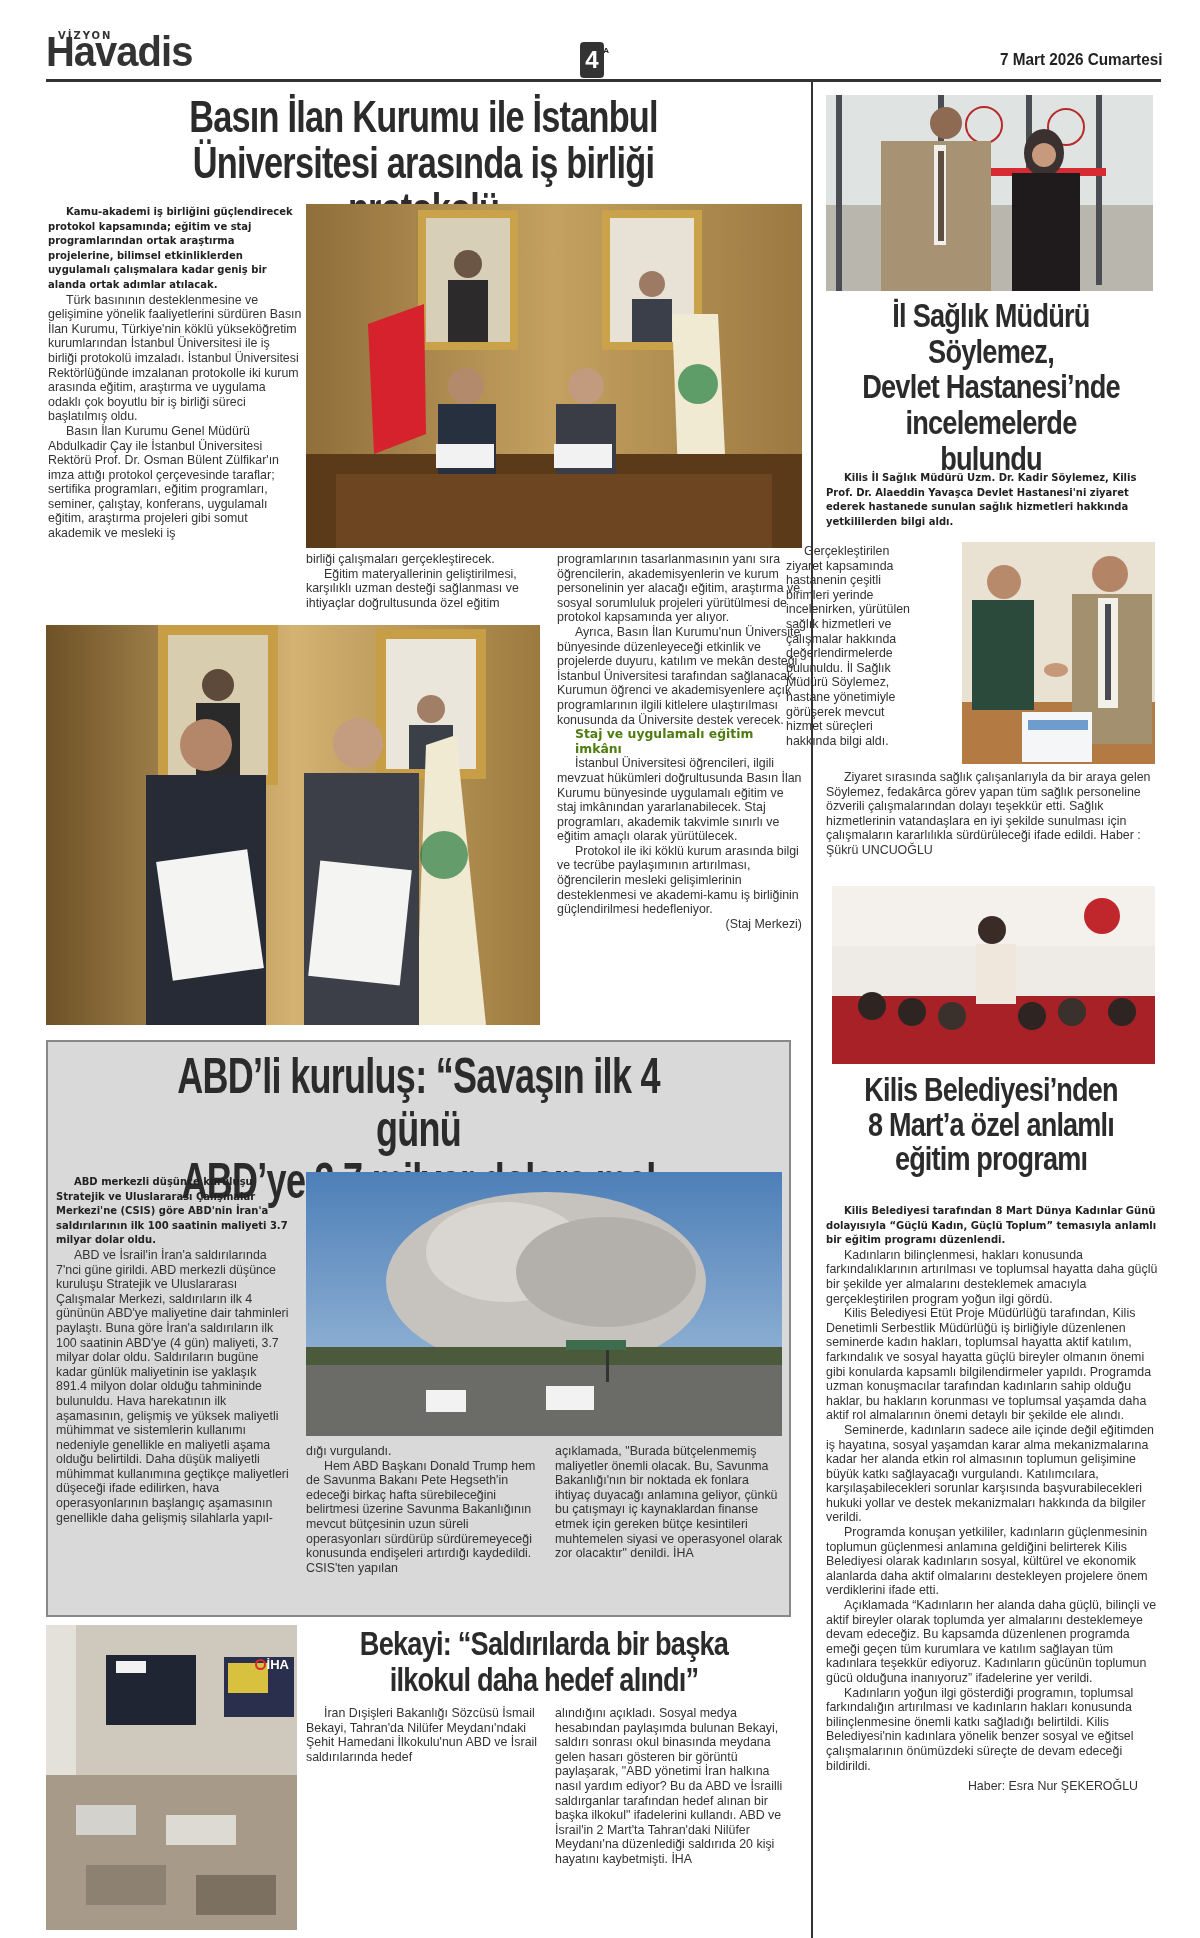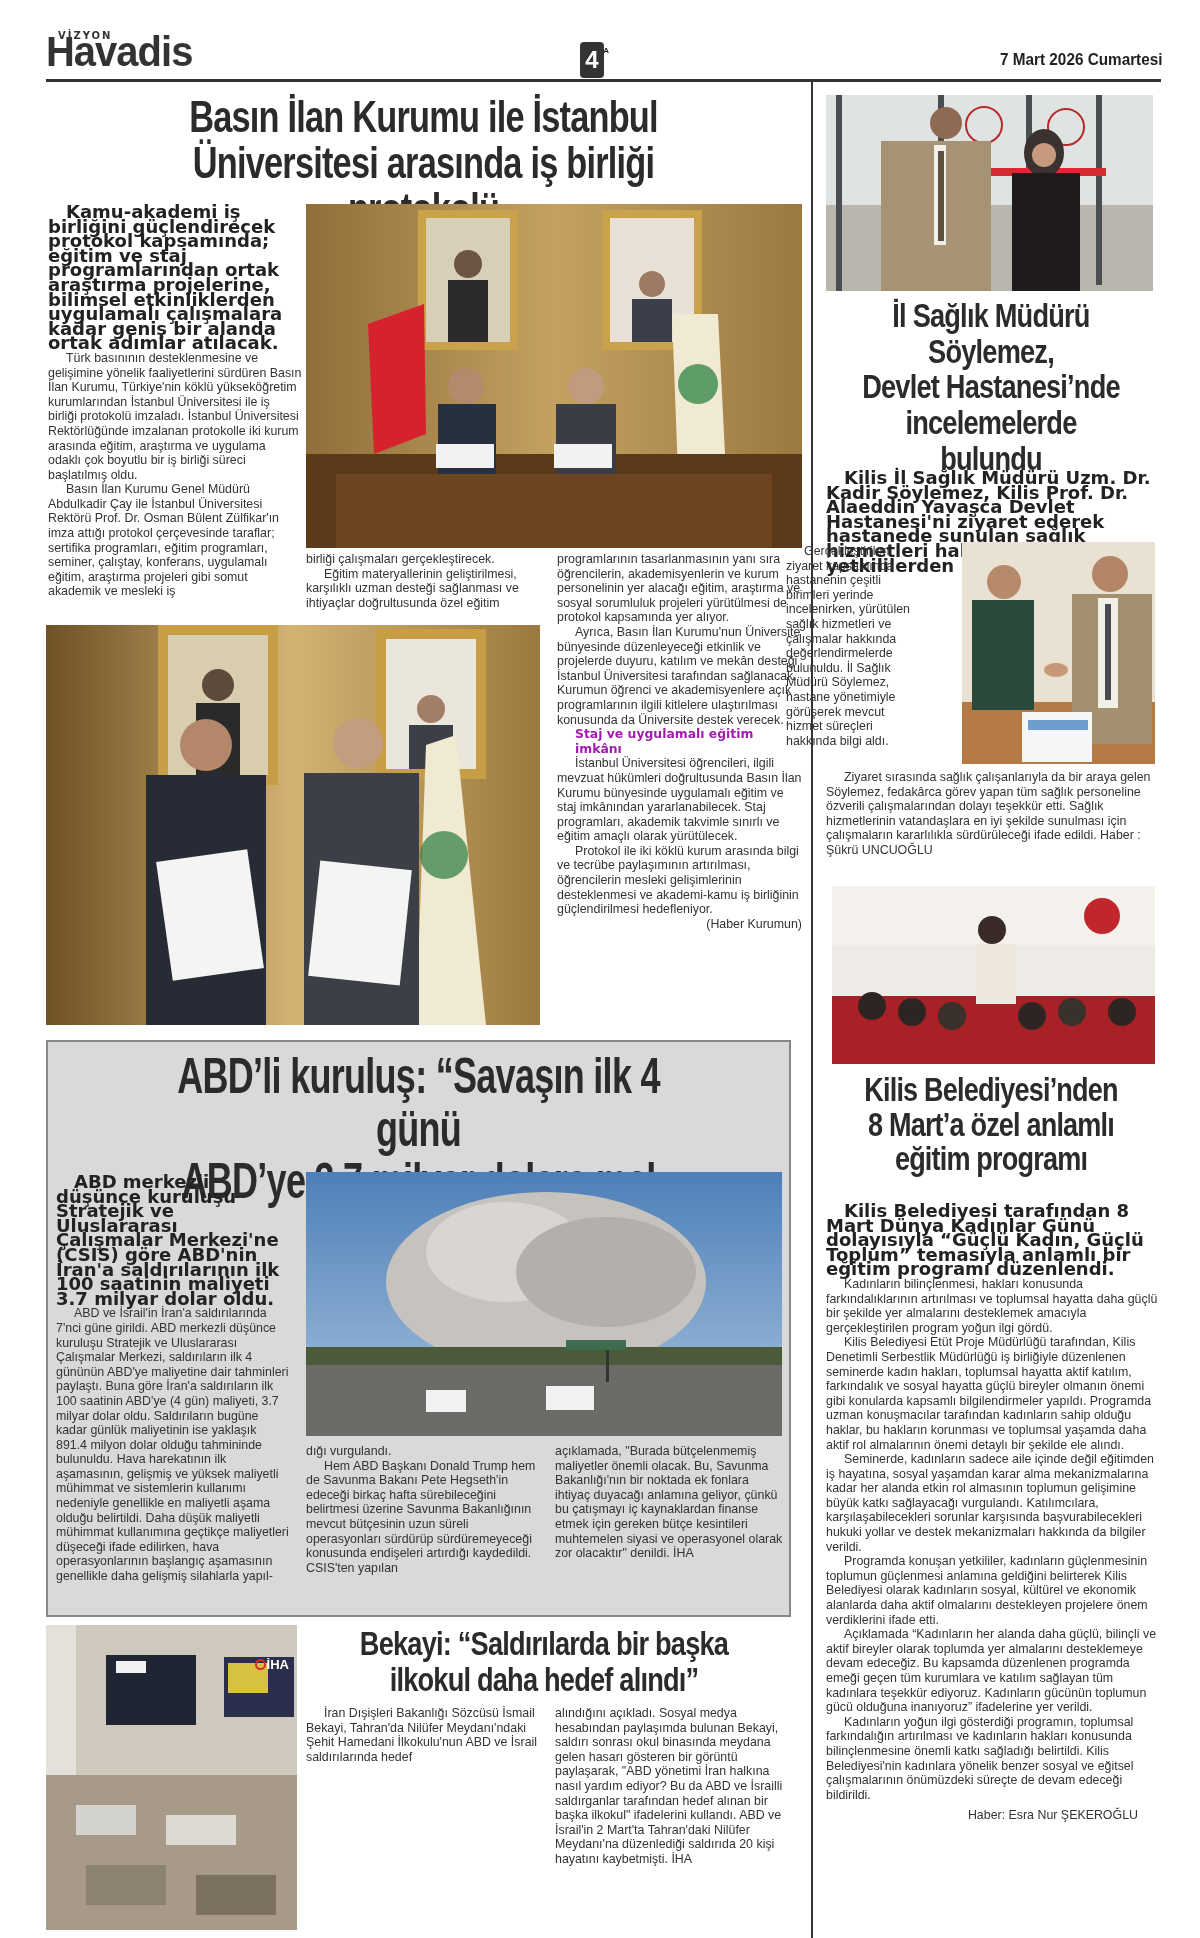--- a/index.html
+++ b/index.html
@@ -14,23 +14,23 @@
   .sayfa-label { left: 583px; top: 30px; font-size: 8px; font-weight: bold; color: #222; margin-top: 16px; }
   .sayfa-box { left: 580px; top: 42px; width: 24px; height: 36px; background: #333; color: #fff; border-radius: 4px; font-size: 24px; font-weight: bold; text-align: center; line-height: 36px; }
   .date { right: 38px; top: 50px; font-size: 17px; font-weight: bold; color: #222; transform: scaleX(0.9); transform-origin: right; }
   .top-rule { left: 46px; top: 79px; width: 1115px; height: 3px; background: #333; }
   .col-rule { left: 811px; top: 82px; width: 2px; height: 1856px; background: #333; }
 
   .headline { font-family: "Liberation Sans", sans-serif; font-weight: bold; color: #2b2b2b; text-align: center; transform-origin: center top; line-height: 1.05; letter-spacing: -1px; }
 
   .body-text { font-size: 12.4px; line-height: 14.6px; color: #333; text-align: left; }
   .body-text p { text-indent: 18px; }
-  .lead { font-family: "DejaVu Sans", sans-serif; font-weight: bold; font-size: 18px; line-height: 14.6px; color: #222; text-indent: 18px; }
+  .lead { font-family: "DejaVu Sans", sans-serif; font-weight: bold; font-size: 10px; line-height: 14.6px; color: #222; text-indent: 18px; }
   .byline { text-align: right; }
-  .subhead { font-family: "DejaVu Sans", sans-serif; font-weight: bold; font-size: 12.4px; line-height: 14.6px; padding-left: 18px; color: #a21caf; }
+  .subhead { font-family: "DejaVu Sans", sans-serif; font-weight: bold; font-size: 12.4px; line-height: 14.6px; padding-left: 18px; color: #4d7c0f; }
 
   .photo { overflow: hidden; }
 
   .grey-box { left: 46px; top: 1040px; width: 745px; height: 577px; background: #d9d9d9; border: 2px solid #888; }
 </style>
 </head>
 <body>
 
 <div class="abs logo-small">VİZYON</div>
 <div class="abs logo-main">Havadis</div>
@@ -88,21 +88,21 @@
   <div>birliği çalışmaları gerçekleştirecek.</div>
   <p>Eğitim materyallerinin geliştirilmesi, karşılıklı uzman desteği sağlanması ve ihtiyaçlar doğrultusunda özel eğitim</p>
 </div>
 
 <div class="abs body-text" style="left:557px; top:552px; width:245px;">
   <div>programlarının tasarlanmasının yanı sıra öğrencilerin, akademisyenlerin ve kurum personelinin yer alacağı eğitim, araştırma ve sosyal sorumluluk projeleri yürütülmesi de protokol kapsamında yer alıyor.</div>
   <p>Ayrıca, Basın İlan Kurumu'nun Üniversite bünyesinde düzenleyeceği etkinlik ve projelerde duyuru, katılım ve mekân desteği İstanbul Üniversitesi tarafından sağlanacak. Kurumun öğrenci ve akademisyenlere açık programlarının ilgili kitlelere ulaştırılması konusunda da Üniversite destek verecek.</p>
   <div class="subhead">Staj ve uygulamalı eğitim imkânı</div>
   <p>İstanbul Üniversitesi öğrencileri, ilgili mevzuat hükümleri doğrultusunda Basın İlan Kurumu bünyesinde uygulamalı eğitim ve staj imkânından yararlanabilecek. Staj programları, akademik takvimle sınırlı ve eğitim amaçlı olarak yürütülecek.</p>
   <p>Protokol ile iki köklü kurum arasında bilgi ve tecrübe paylaşımının artırılması, öğrencilerin mesleki gelişimlerinin desteklenmesi ve akademi-kamu iş birliğinin güçlendirilmesi hedefleniyor.</p>
-  <div class="byline">(Haber Kurumun)</div>
+  <div class="byline">(Staj Merkezi)</div>
 </div>
 
 <div class="abs photo" style="left:46px; top:625px; width:494px; height:400px;">
   <svg width="494" height="400" viewBox="0 0 494 400">
     <defs>
       <linearGradient id="wall2" x1="0" y1="0" x2="1" y2="0">
         <stop offset="0" stop-color="#6e5126"></stop>
           <stop offset="0.5" stop-color="#d3b272"></stop>
           <stop offset="1" stop-color="#9c7a3f"></stop>
       </linearGradient>

